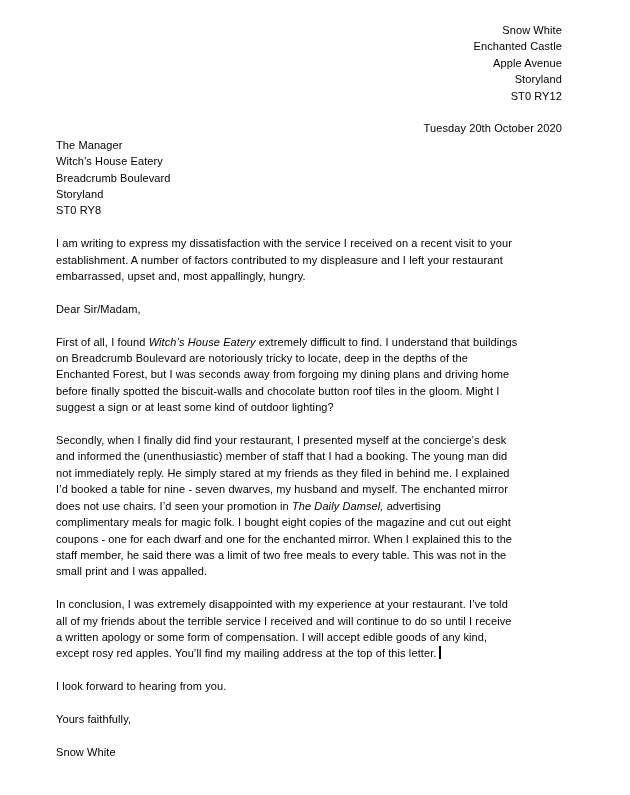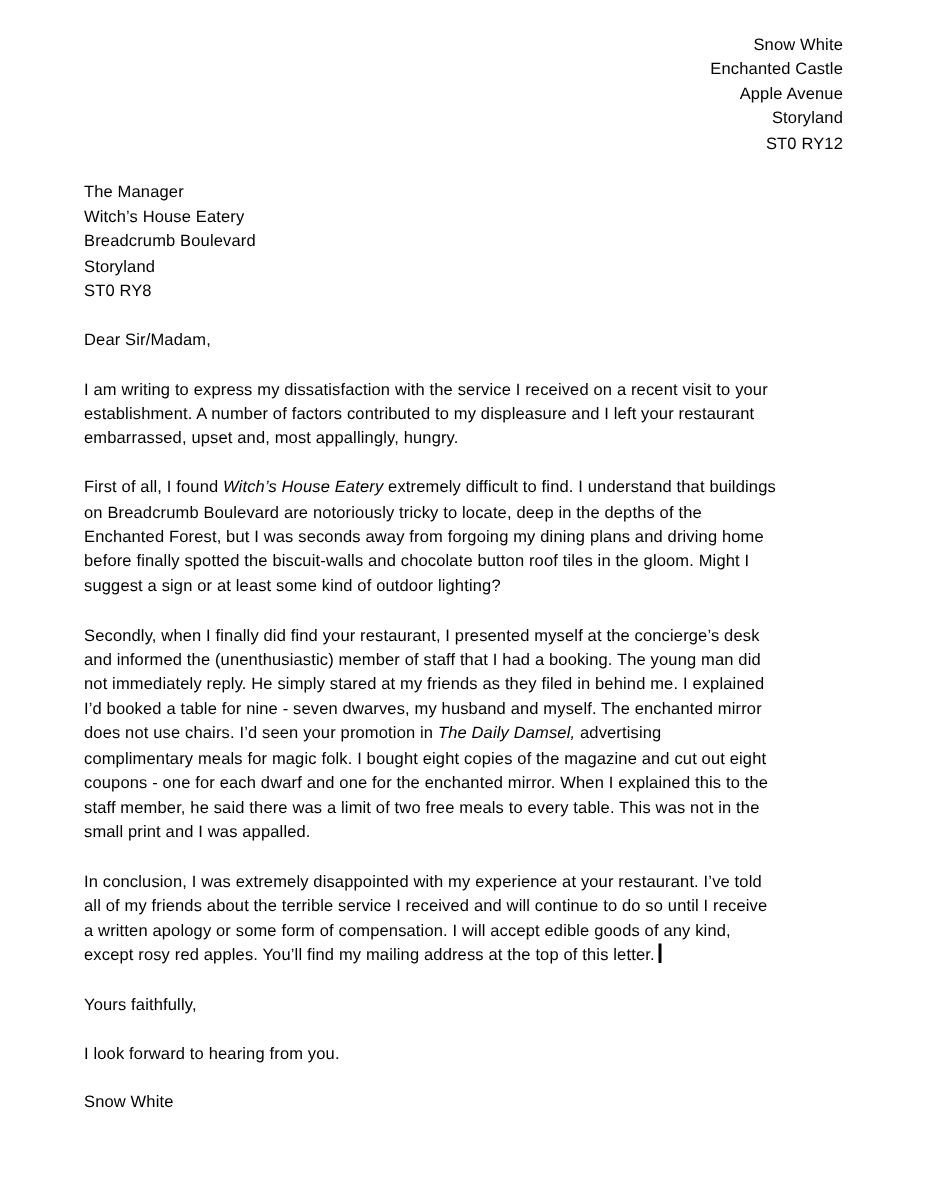--- a/index.html
+++ b/index.html
@@ -49,32 +49,33 @@
     vertical-align: -2px;
   }
 </style>
 </head>
 <body>
 
 <div class="page">
 
   <div class="block right">Snow White<br>Enchanted Castle<br>Apple Avenue<br>Storyland<br>ST0 RY12</div>
 
+  <div class="block right no-gap">Tuesday 20th October 2020</div>
 
   <div class="block">The Manager<br>Witch’s House Eatery<br>Breadcrumb Boulevard<br>Storyland<br>ST0 RY8</div>
 
+  <div class="block para">I am writing to express my dissatisfaction with the service I received on a recent visit to your<br>establishment. A number of factors contributed to my displeasure and I left your restaurant<br>embarrassed, upset and, most appallingly, hungry.</div>
+
   <div class="block">Dear Sir/Madam,</div>
-
-  <div class="block para">I am writing to express my dissatisfaction with the service I received on a recent visit to your<br>establishment. A number of factors contributed to my displeasure and I left your restaurant<br>embarrassed, upset and, most appallingly, hungry.</div>
 
   <div class="block para">First of all, I found <i>Witch’s House Eatery</i> extremely difficult to find. I understand that buildings<br>on Breadcrumb Boulevard are notoriously tricky to locate, deep in the depths of the<br>Enchanted Forest, but I was seconds away from forgoing my dining plans and driving home<br>before finally spotted the biscuit-walls and chocolate button roof tiles in the gloom. Might I<br>suggest a sign or at least some kind of outdoor lighting?</div>
 
   <div class="block para">Secondly, when I finally did find your restaurant, I presented myself at the concierge’s desk<br>and informed the (unenthusiastic) member of staff that I had a booking. The young man did<br>not immediately reply. He simply stared at my friends as they filed in behind me. I explained<br>I’d booked a table for nine - seven dwarves, my husband and myself. The enchanted mirror<br>does not use chairs. I’d seen your promotion in <i>The Daily Damsel,</i> advertising<br>complimentary meals for magic folk. I bought eight copies of the magazine and cut out eight<br>coupons - one for each dwarf and one for the enchanted mirror. When I explained this to the<br>staff member, he said there was a limit of two free meals to every table. This was not in the<br>small print and I was appalled.</div>
 
   <div class="block para">In conclusion, I was extremely disappointed with my experience at your restaurant. I’ve told<br>all of my friends about the terrible service I received and will continue to do so until I receive<br>a written apology or some form of compensation. I will accept edible goods of any kind,<br>except rosy red apples. You’ll find my mailing address at the top of this letter.<span class="caret"></span></div>
 
+  <div class="block">I look forward to hearing from you.</div>
+
   <div class="block">Yours faithfully,</div>
-
-  <div class="block">I look forward to hearing from you.</div>
 
   <div class="block last">Snow White</div>
 
 </div>
 
 </body></html>

